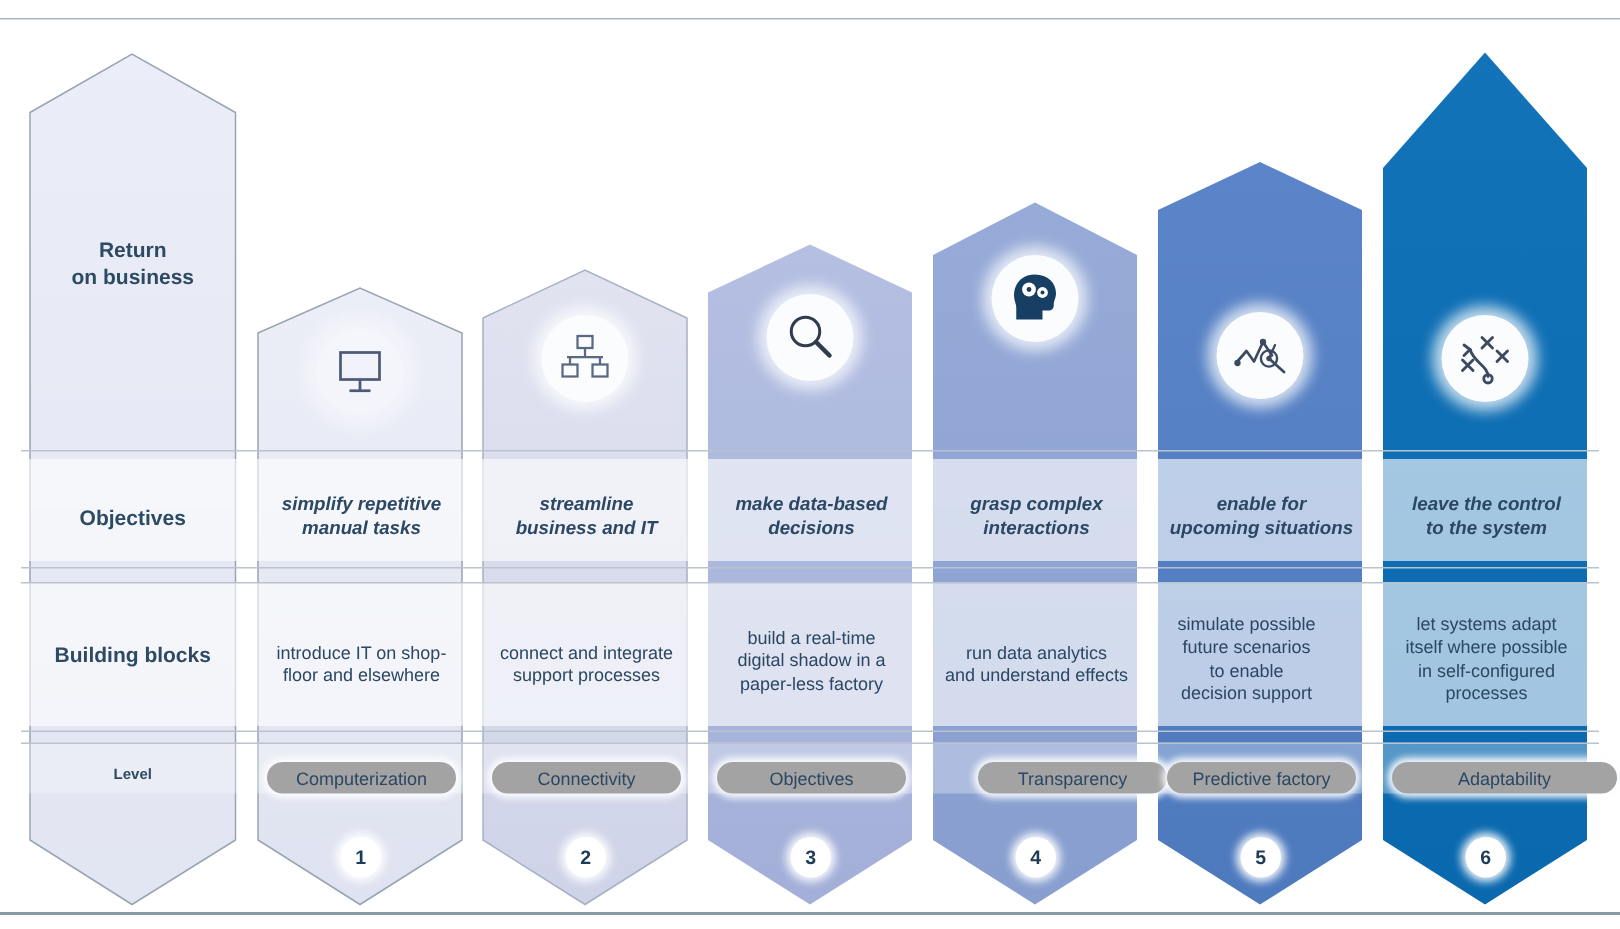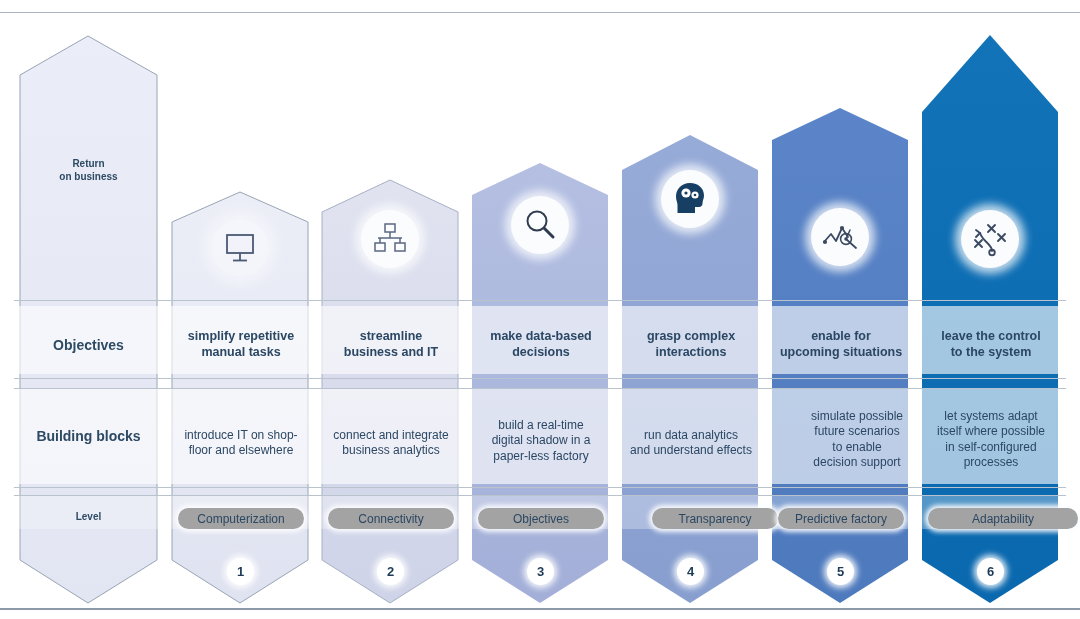--- a/index.html
+++ b/index.html
@@ -44,36 +44,37 @@
   .rowlabel {
     position: absolute;
     z-index: 7;
     width: 137px;
     left: 20px;
     text-align: center;
     color: #2d4a63;
     font-weight: bold;
     line-height: 1.25;
   }
-  #lbl-return     { top: 158px; font-size: 10px; }
+  #lbl-return     { top: 158px; font-size: 14px; }
   #lbl-objectives { top: 337px; font-size: 14px; }
   #lbl-building   { top: 428px; font-size: 14px; }
   #lbl-level      { top: 511px; font-size: 10px; }
 
   
   .cell {
     position: absolute;
     z-index: 7;
     text-align: center;
     color: #2b4763;
     line-height: 1.28;
   }
   .cell.objective {
     font-size: 12.5px;
     font-weight: bold;
+    font-style: italic;
   }
   .cell.block {
     font-size: 12px;
     font-weight: normal;
   }
 
   
   .level-pill {
     position: absolute;
     z-index: 8;
@@ -290,32 +291,32 @@
     <div>leave the control</div>
     <div>to the system</div>
   </div>
 
   <div class="cell block" style="left:174px;top:428px;width:134px;">
     <div>introduce IT on shop-</div>
     <div>floor and elsewhere</div>
   </div>
   <div class="cell block" style="left:324px;top:428px;width:134px;">
     <div>connect and integrate</div>
-    <div>business analytics</div>
+    <div>support processes</div>
   </div>
   <div class="cell block" style="left:474px;top:418px;width:134px;">
     <div>build a real-time</div>
     <div>digital shadow in a</div>
     <div>paper-less factory</div>
   </div>
   <div class="cell block" style="left:624px;top:428px;width:134px;">
     <div>run data analytics</div>
     <div>and understand effects</div>
   </div>
-  <div class="cell block" style="left:790px;top:409px;width:134px;">
+  <div class="cell block" style="left:764px;top:409px;width:134px;">
     <div>simulate possible</div>
     <div>future scenarios</div>
     <div>to enable</div>
     <div>decision support</div>
   </div>
   <div class="cell block" style="left:924px;top:409px;width:134px;">
     <div>let systems adapt</div>
     <div>itself where possible</div>
     <div>in self-configured</div>
     <div>processes</div>

